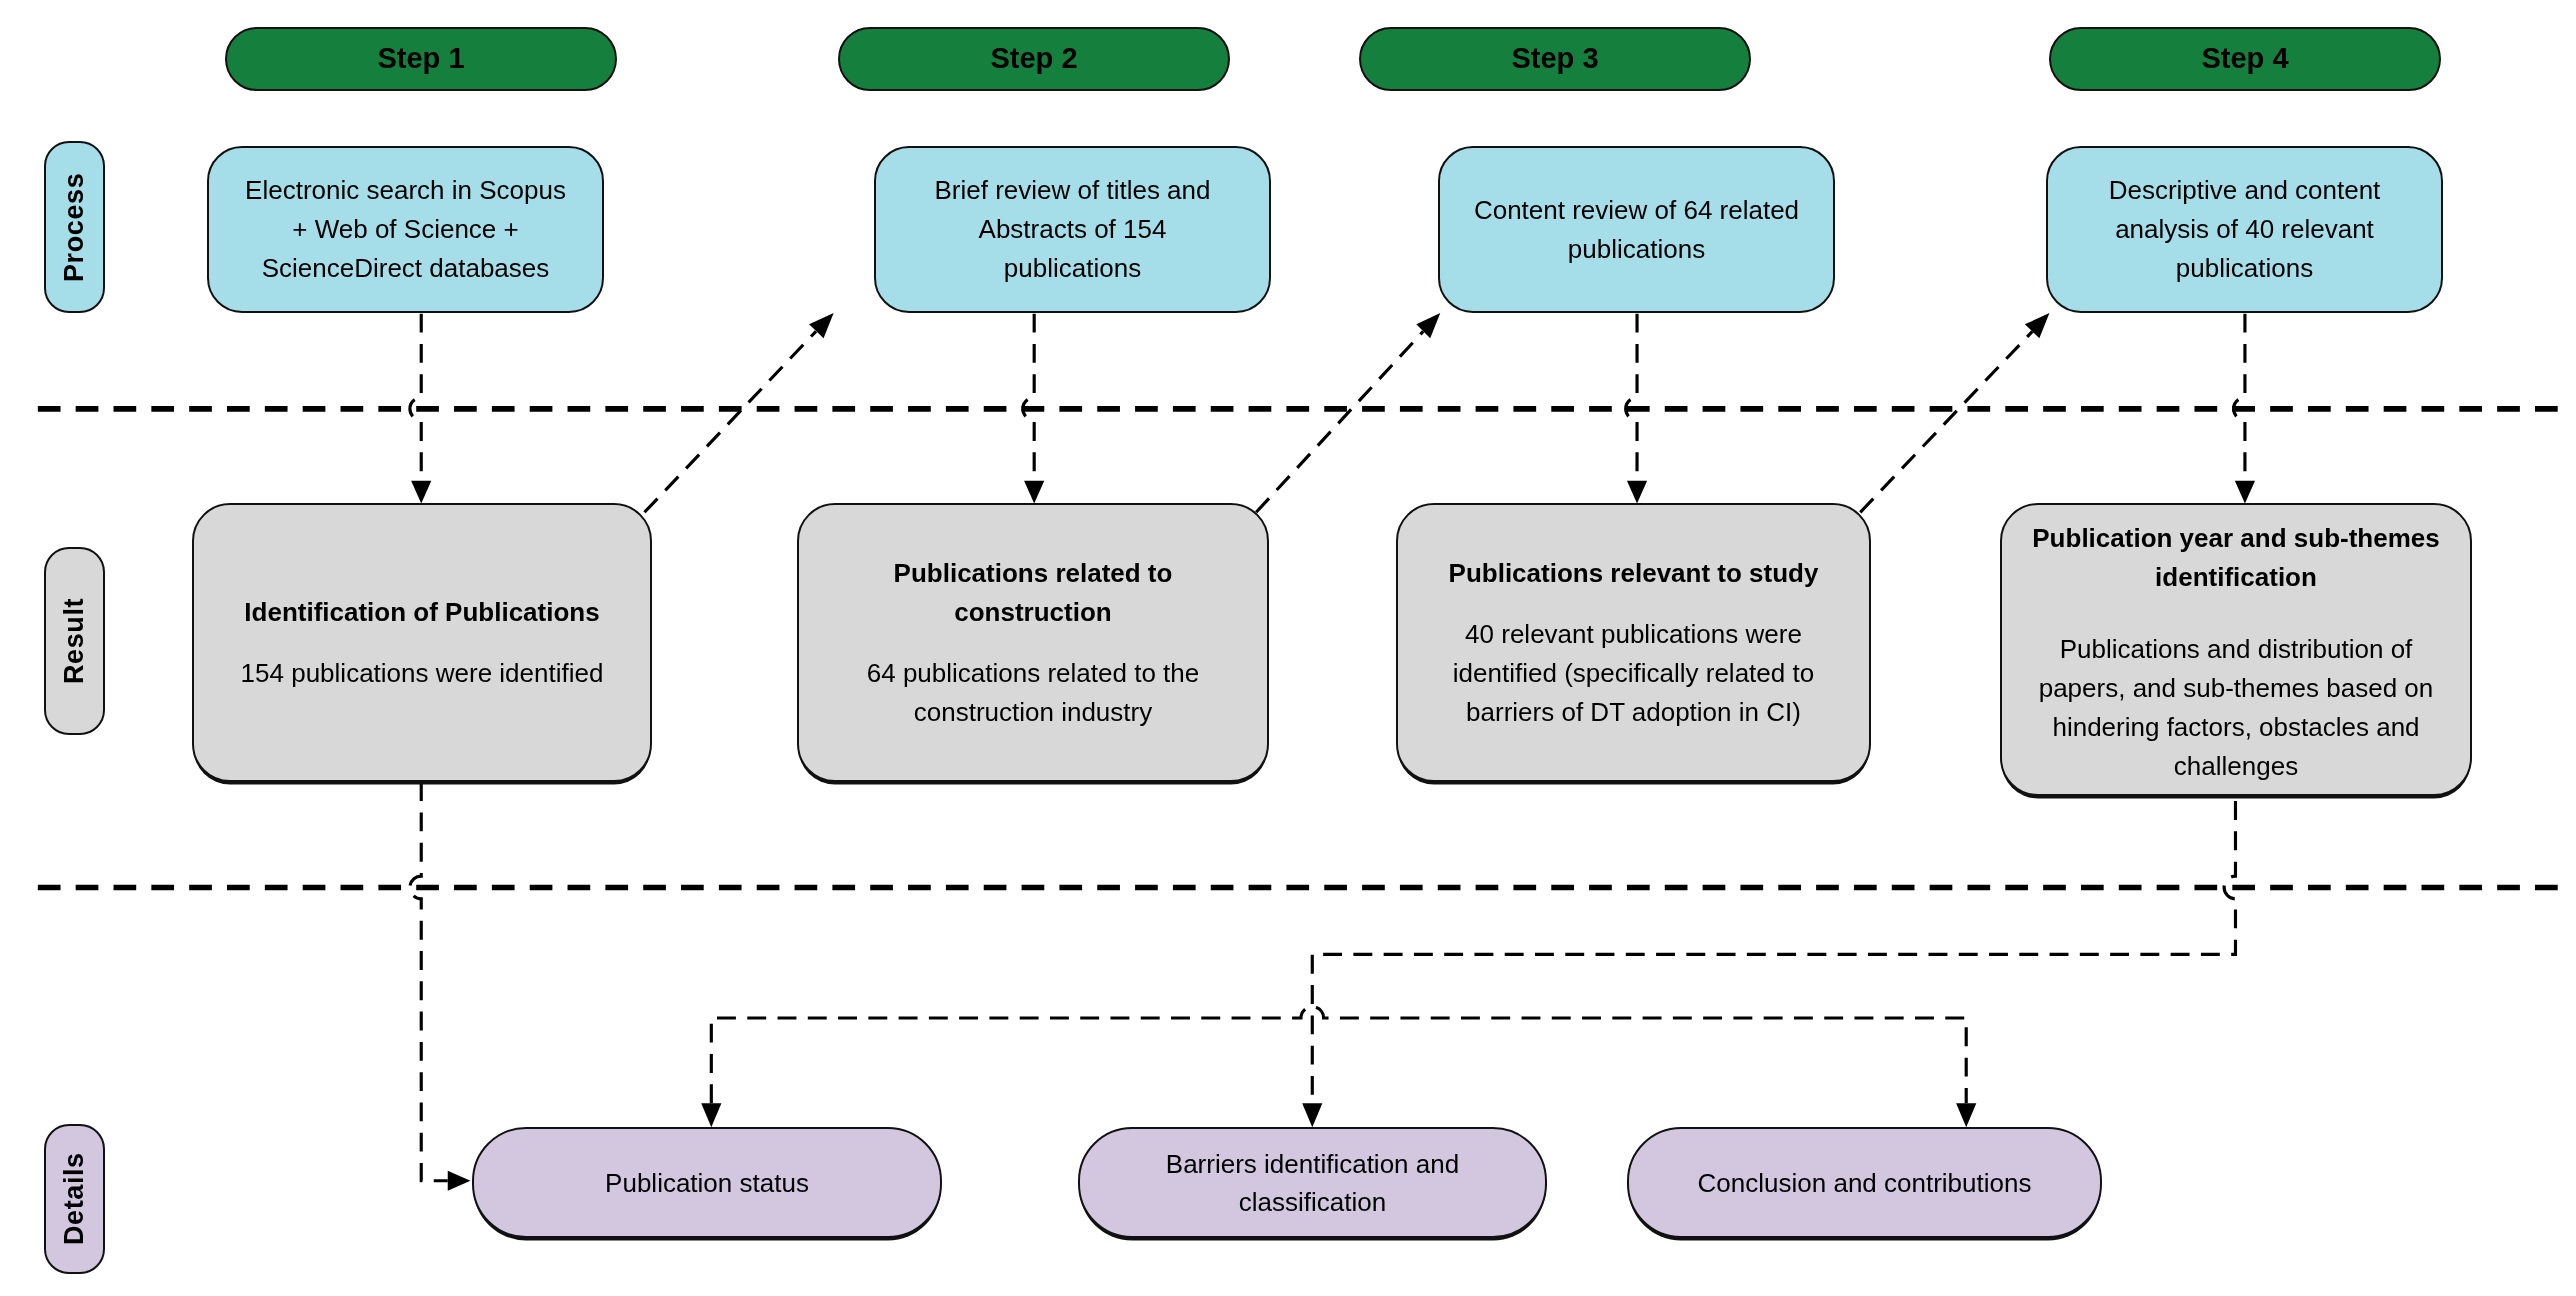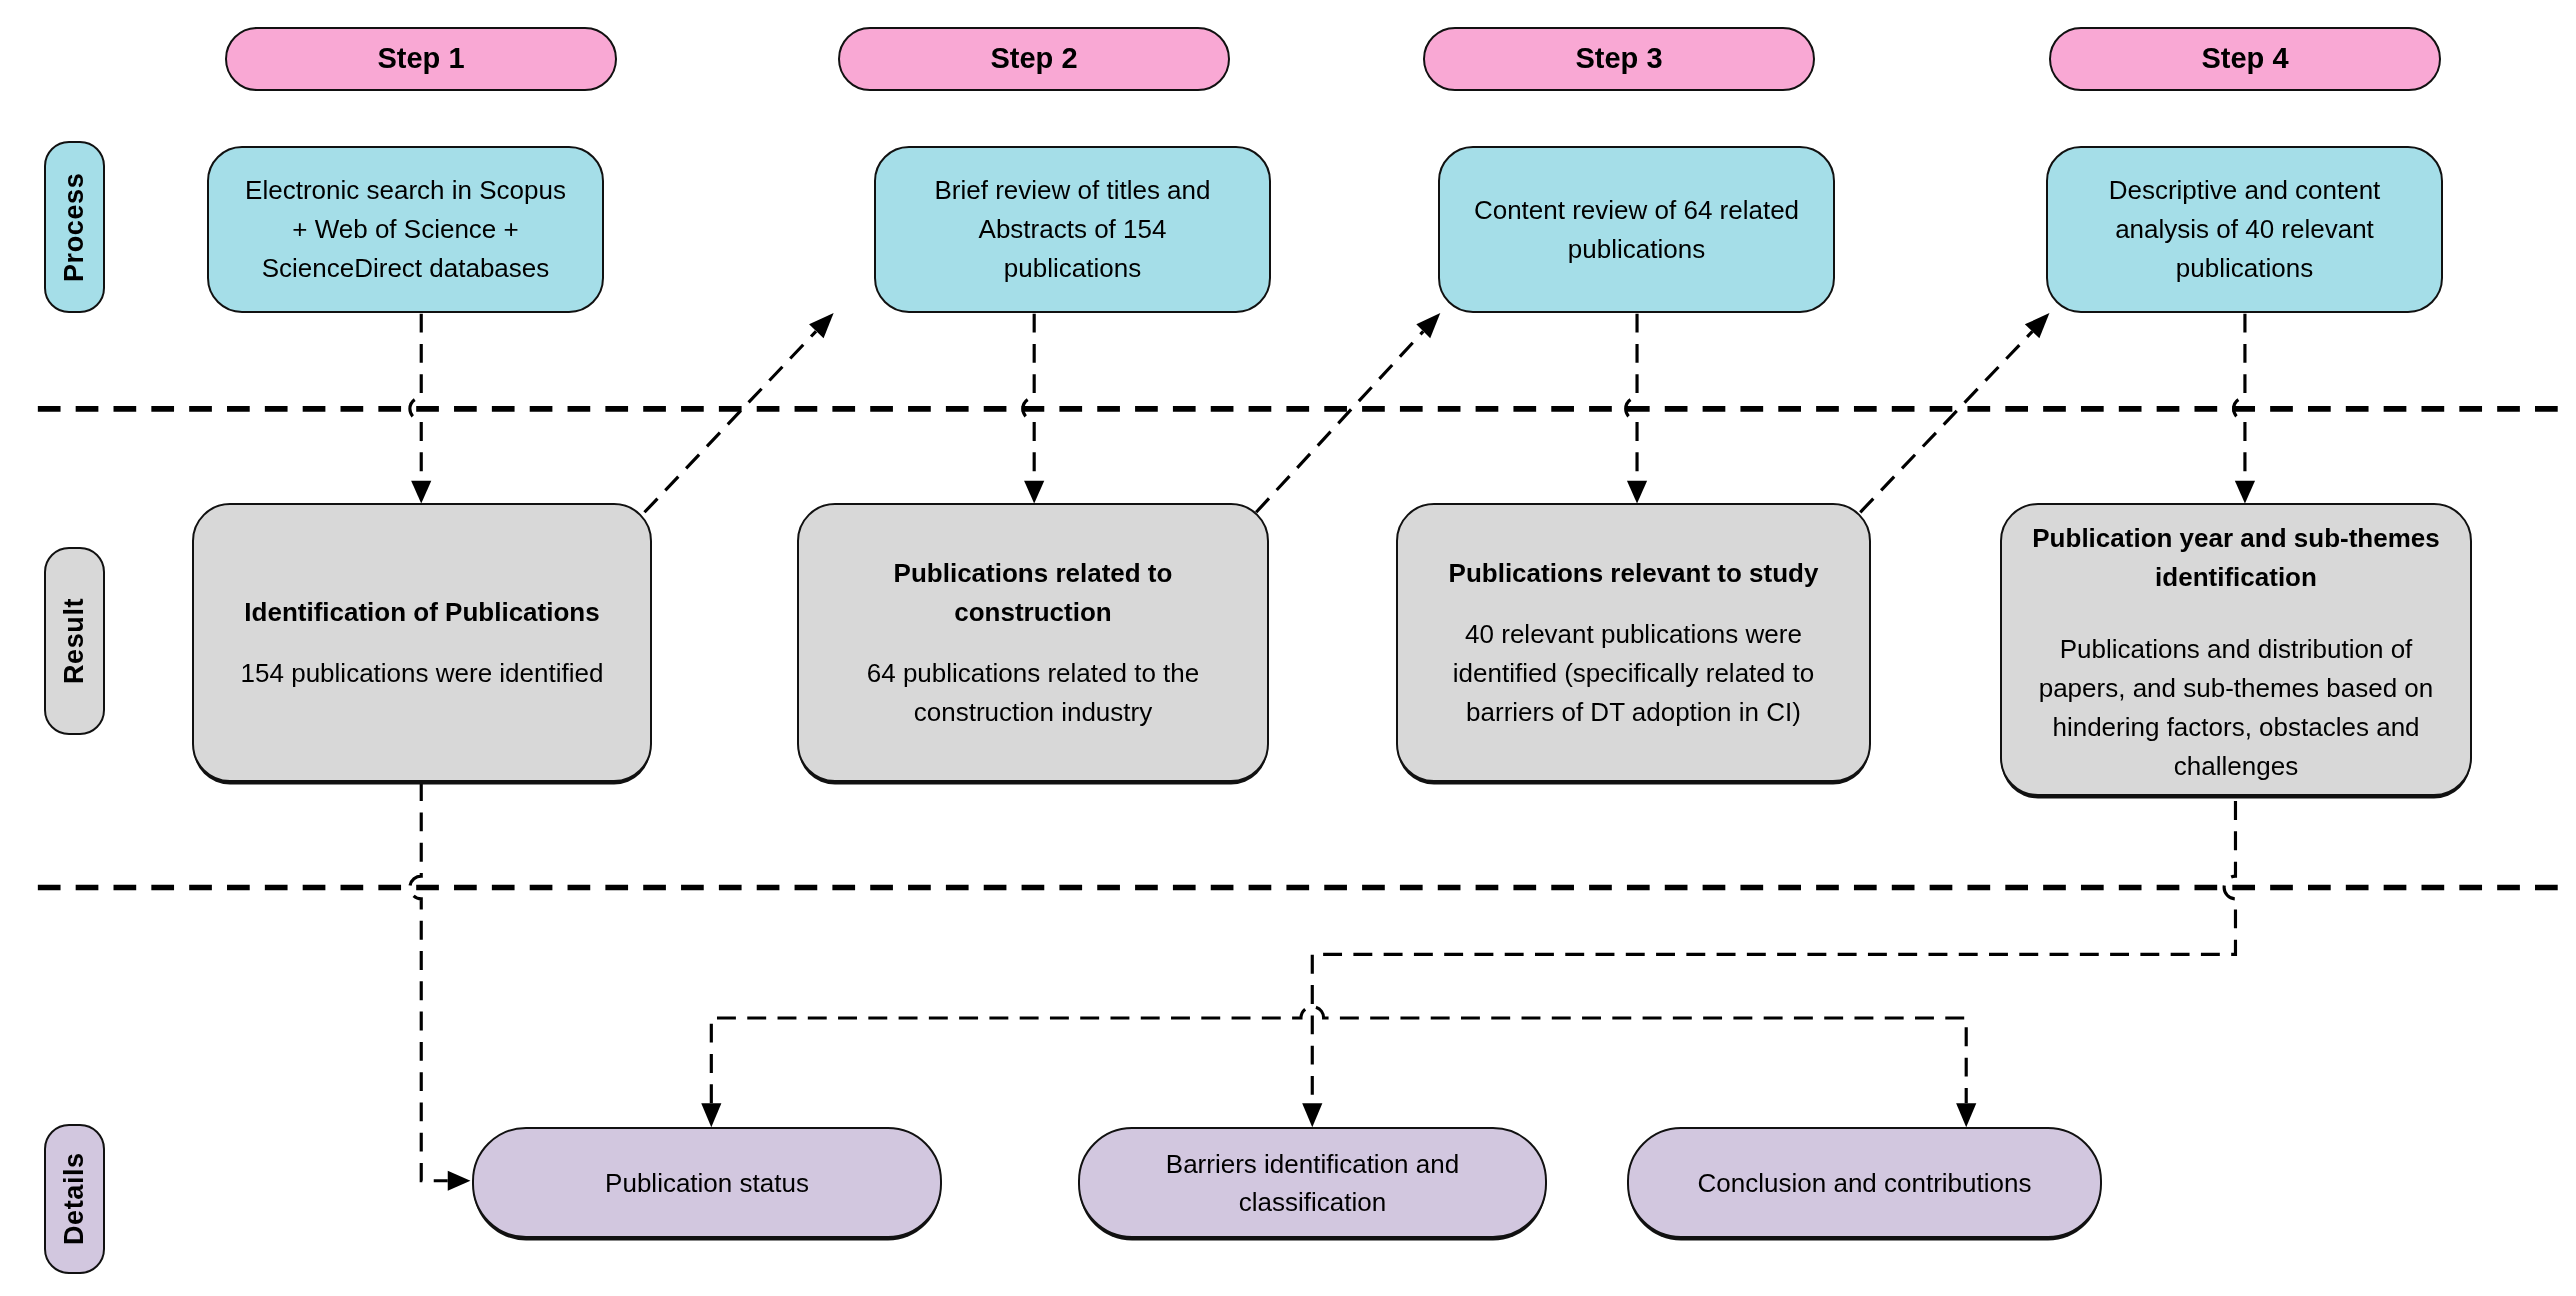--- a/index.html
+++ b/index.html
@@ -15,21 +15,21 @@
   .shape{
     position:absolute;
     box-sizing:border-box;
     border:2.5px solid #111;
     display:flex;
     align-items:center;
     justify-content:center;
     text-align:center;
   }
   .step-pill{
-    background:#f9a8d4;
+    background:#15803d;
     border-radius:33px;
     height:64px;
     width:392px;
     top:26.5px;
     font-size:29px;
     font-weight:bold;
   }
   .process-box{
     background:#A5DEE8;
     border-radius:35px;
@@ -125,21 +125,21 @@
 
       <polygon points="746,1872 710,1856 710,1888"></polygon>
       <polygon points="2081,1787 2065,1749 2097,1749"></polygon>
       <polygon points="1128,1787 1112,1749 1144,1749"></polygon>
       <polygon points="3118,1787 3102,1749 3134,1749"></polygon>
     </g>
   </svg>
 
   <div class="shape step-pill" style="left:225px">Step 1</div>
   <div class="shape step-pill" style="left:838px">Step 2</div>
-  <div class="shape step-pill" style="left:1423px">Step 3</div>
+  <div class="shape step-pill" style="left:1359px">Step 3</div>
   <div class="shape step-pill" style="left:2049px">Step 4</div>
 
   <div class="shape row-label lbl-process">Process</div>
   <div class="shape row-label lbl-result">Result</div>
   <div class="shape row-label lbl-details">Details</div>
 
   <div class="shape process-box" style="left:207px">Electronic search in Scopus + Web of Science + ScienceDirect databases</div>
   <div class="shape process-box" style="left:874px">Brief review of titles and Abstracts of 154 publications</div>
   <div class="shape process-box" style="left:1438px">Content review of 64 related publications</div>
   <div class="shape process-box" style="left:2046px">Descriptive and content analysis of 40 relevant publications</div>

